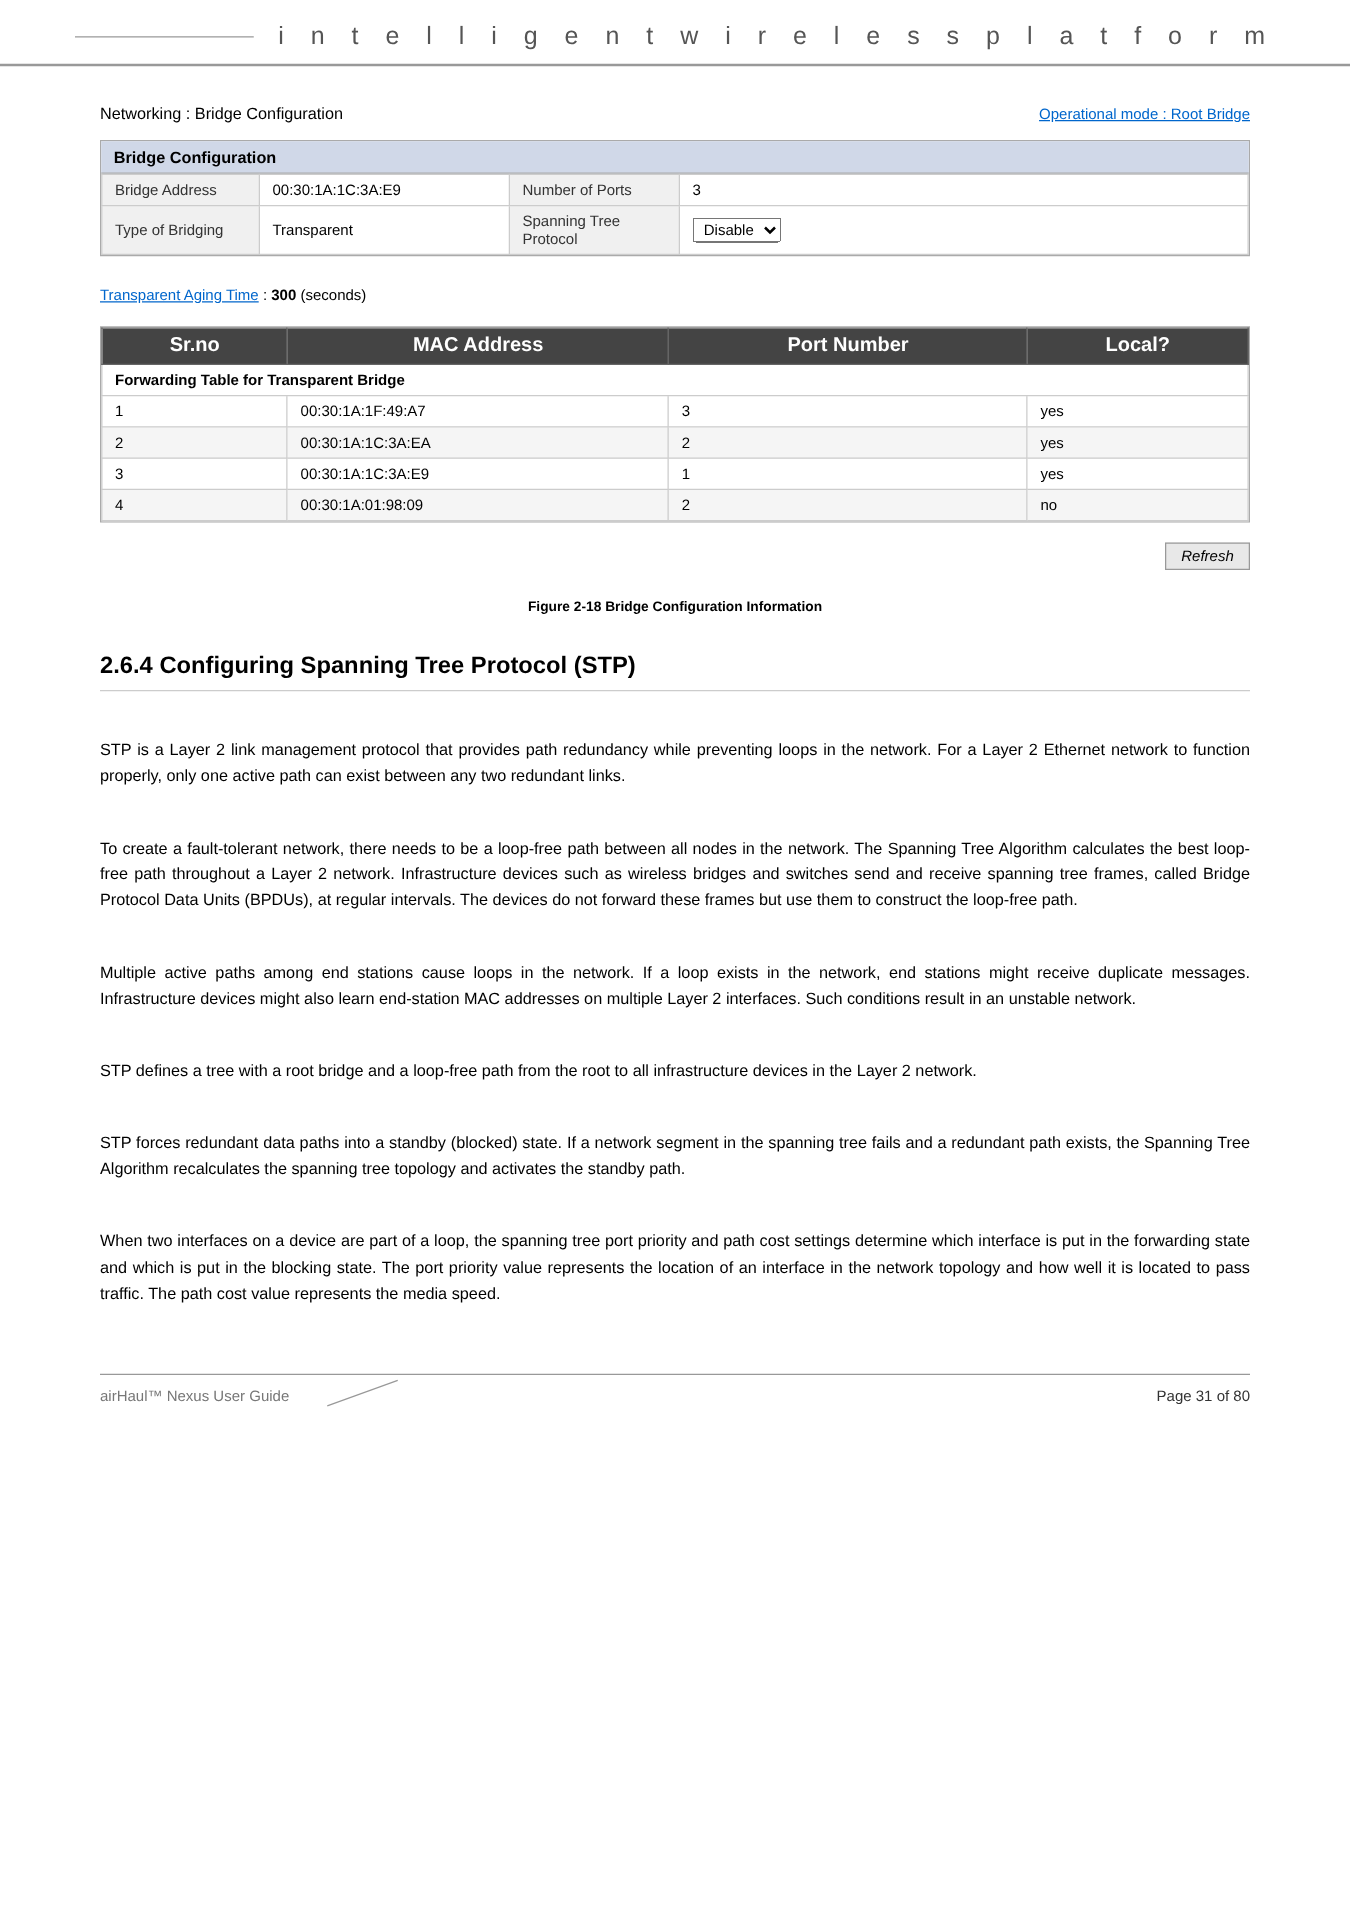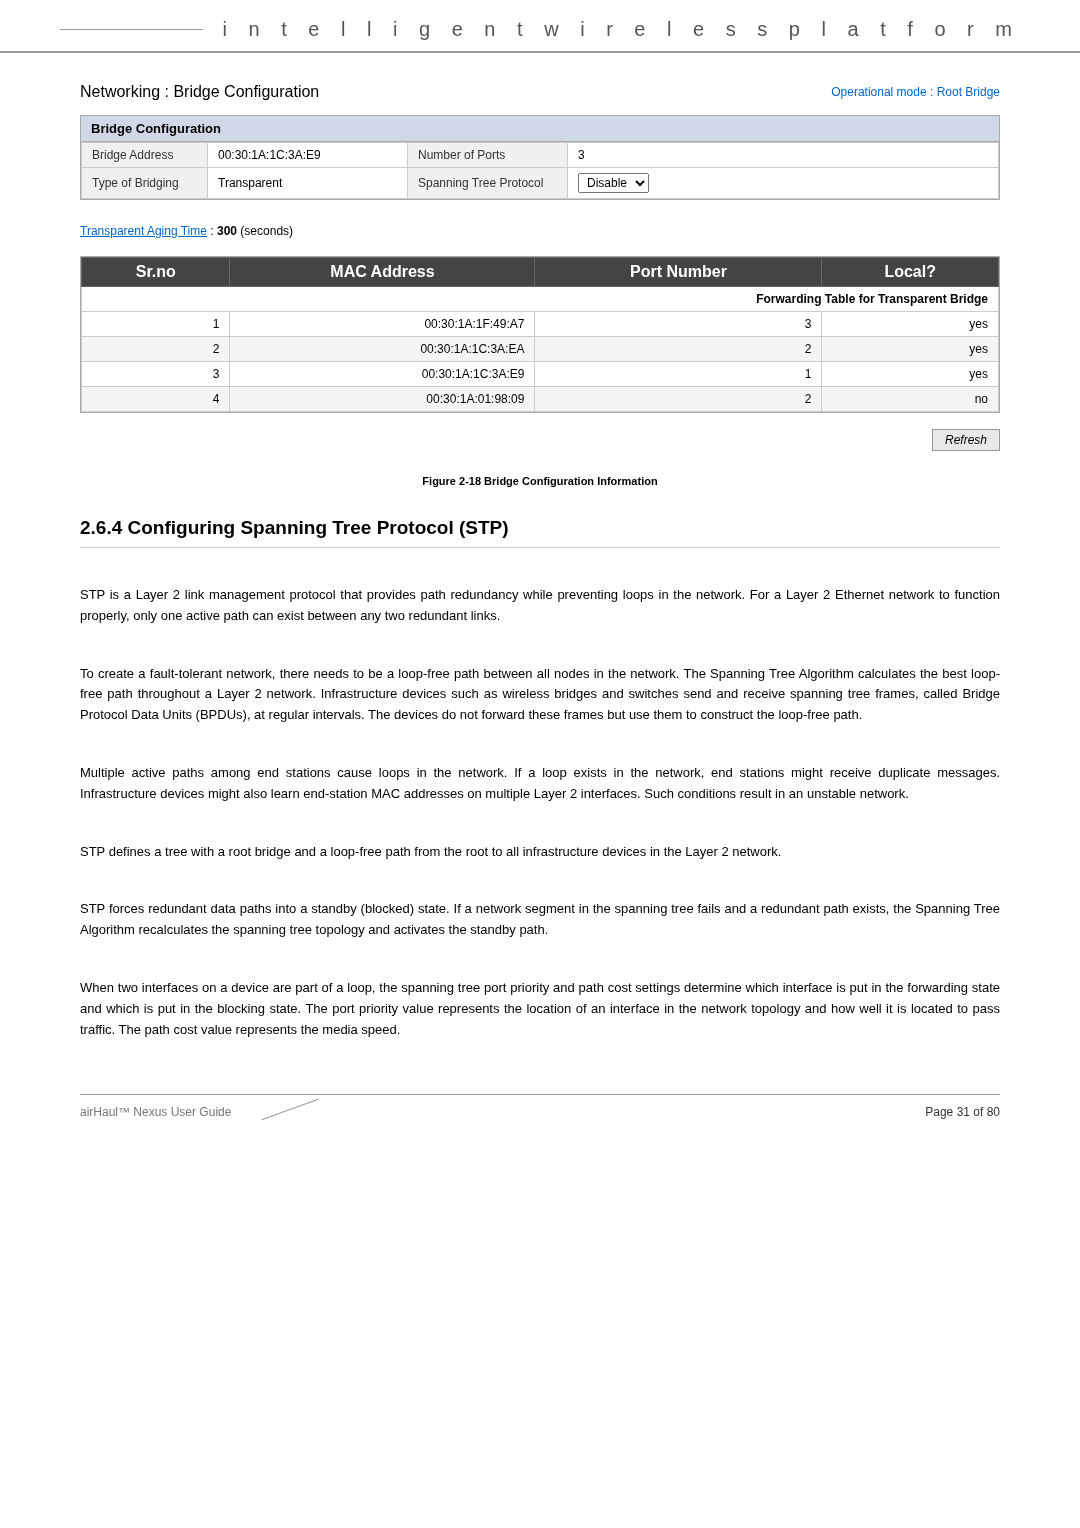--- a/index.html
+++ b/index.html
@@ -38,31 +38,32 @@
     }
 
     
     .breadcrumb-bar {
       display: flex;
       justify-content: space-between;
       align-items: center;
       margin-bottom: 14px;
     }
     .breadcrumb {
-      font-size: 16px;
+      font-size: 13px;
       font-weight: bold;
       color: #000;
     }
     .breadcrumb span {
       font-weight: normal;
       color: #000;
     }
     .operational-mode {
       font-size: 12px;
       color: #0066cc;
+      text-decoration: underline;
       cursor: pointer;
     }
 
     
     .config-table-wrapper {
       border: 1px solid #aaa;
       margin-bottom: 24px;
     }
     .config-table-header {
       background: #d0d8e8;
@@ -85,21 +86,21 @@
       background: #f0f0f0;
       width: 126px;
       color: #333;
     }
     .config-table td.value {
       background: #fff;
       width: 200px;
     }
     .config-table td.label2 {
       background: #f0f0f0;
-      width: 160px;
+      width: 136px;
       color: #333;
     }
     .config-table td.value2 {
       background: #fff;
     }
 
     select.stp-select {
       font-size: 12px;
       padding: 1px 4px;
     }
@@ -136,21 +137,21 @@
     }
     .fwd-table thead tr th {
       background: #444;
       color: #fff;
       padding: 5px 10px;
       font-size: 16px;
       text-align: center;
       border: 1px solid #666;
     }
     .fwd-table tbody tr td {
-      text-align: right;
+      text-align: left;
       padding: 5px 10px;
       font-size: 12px;
       border: 1px solid #ccc;
     }
     .fwd-table tbody tr:nth-child(even) td {
       background: #f5f5f5;
     }
     .fwd-table tbody tr:nth-child(odd) td {
       background: #fff;
     }

